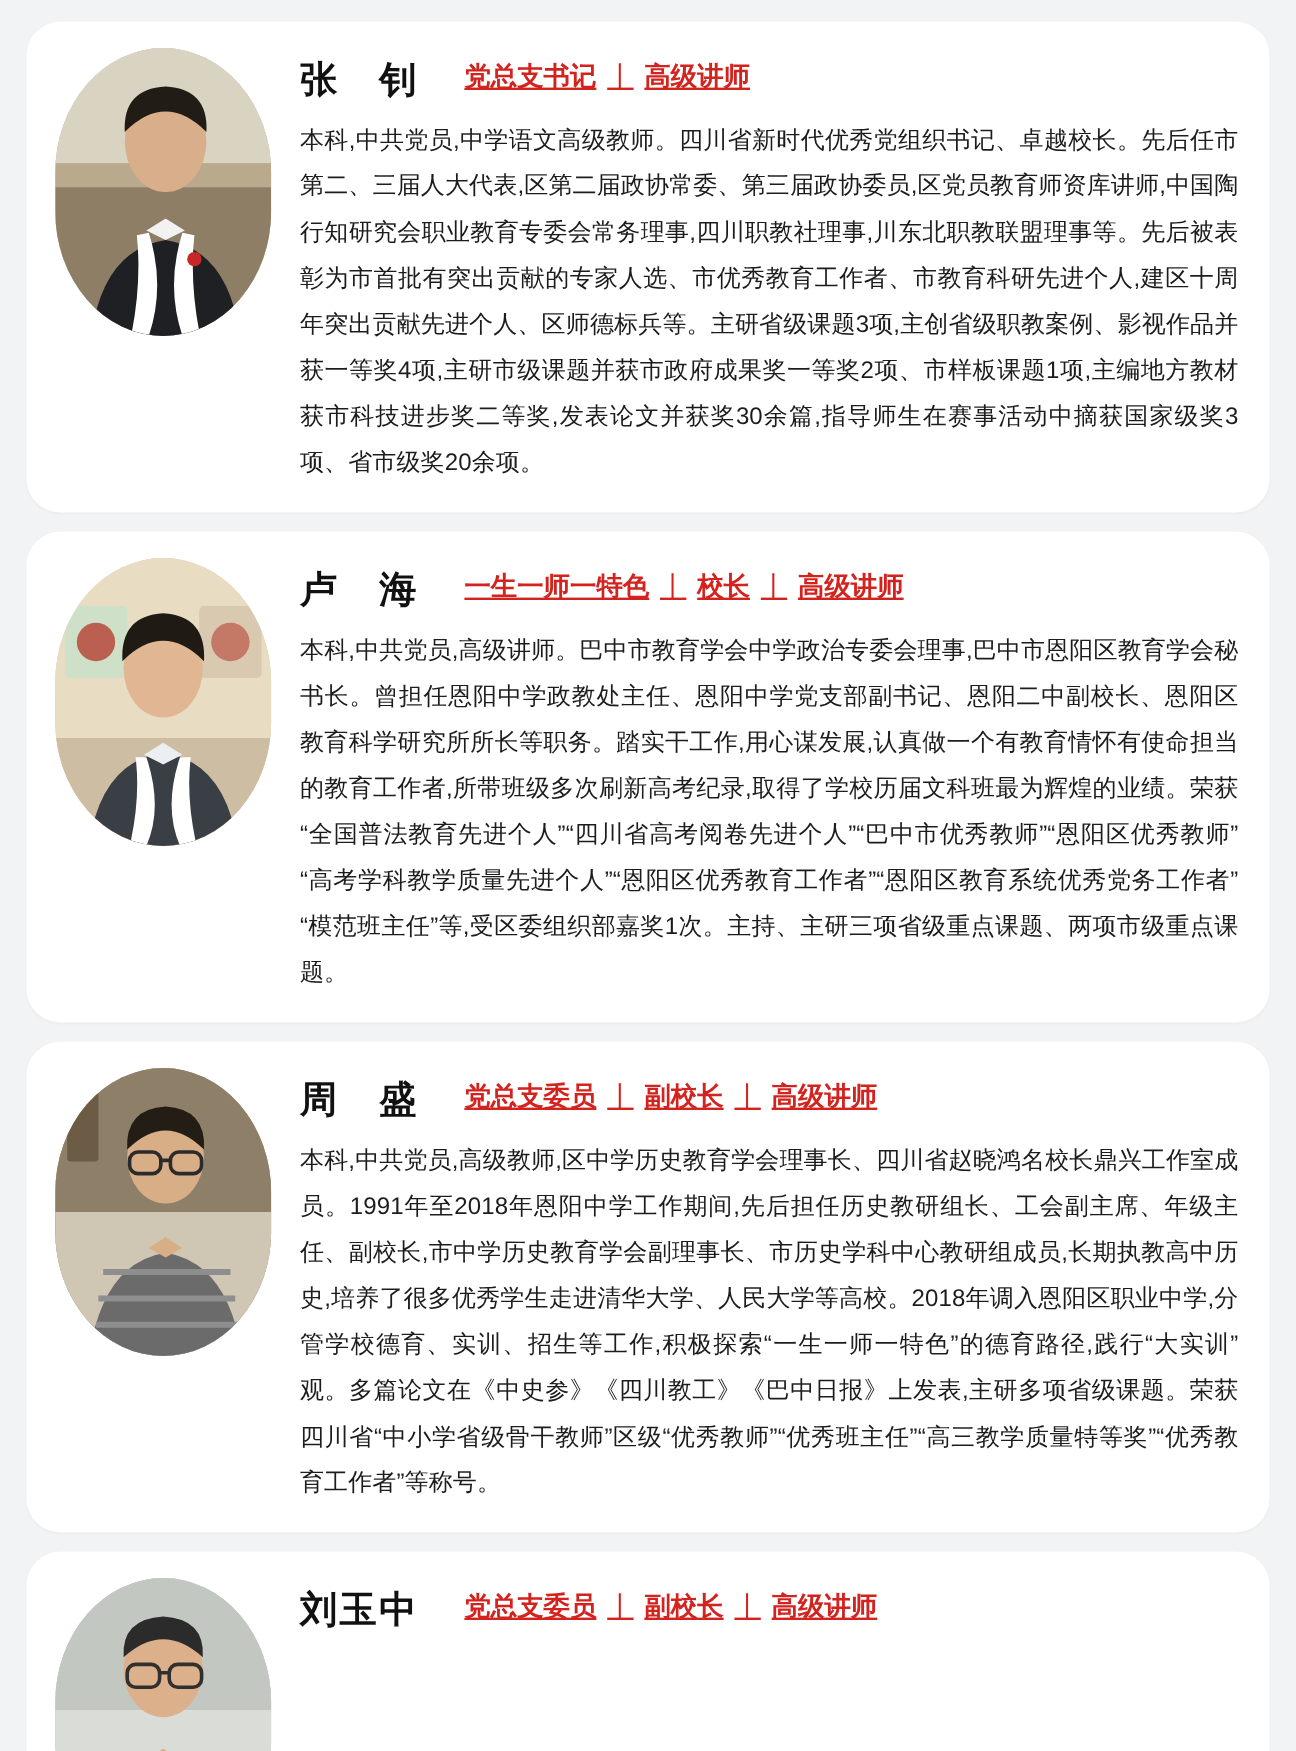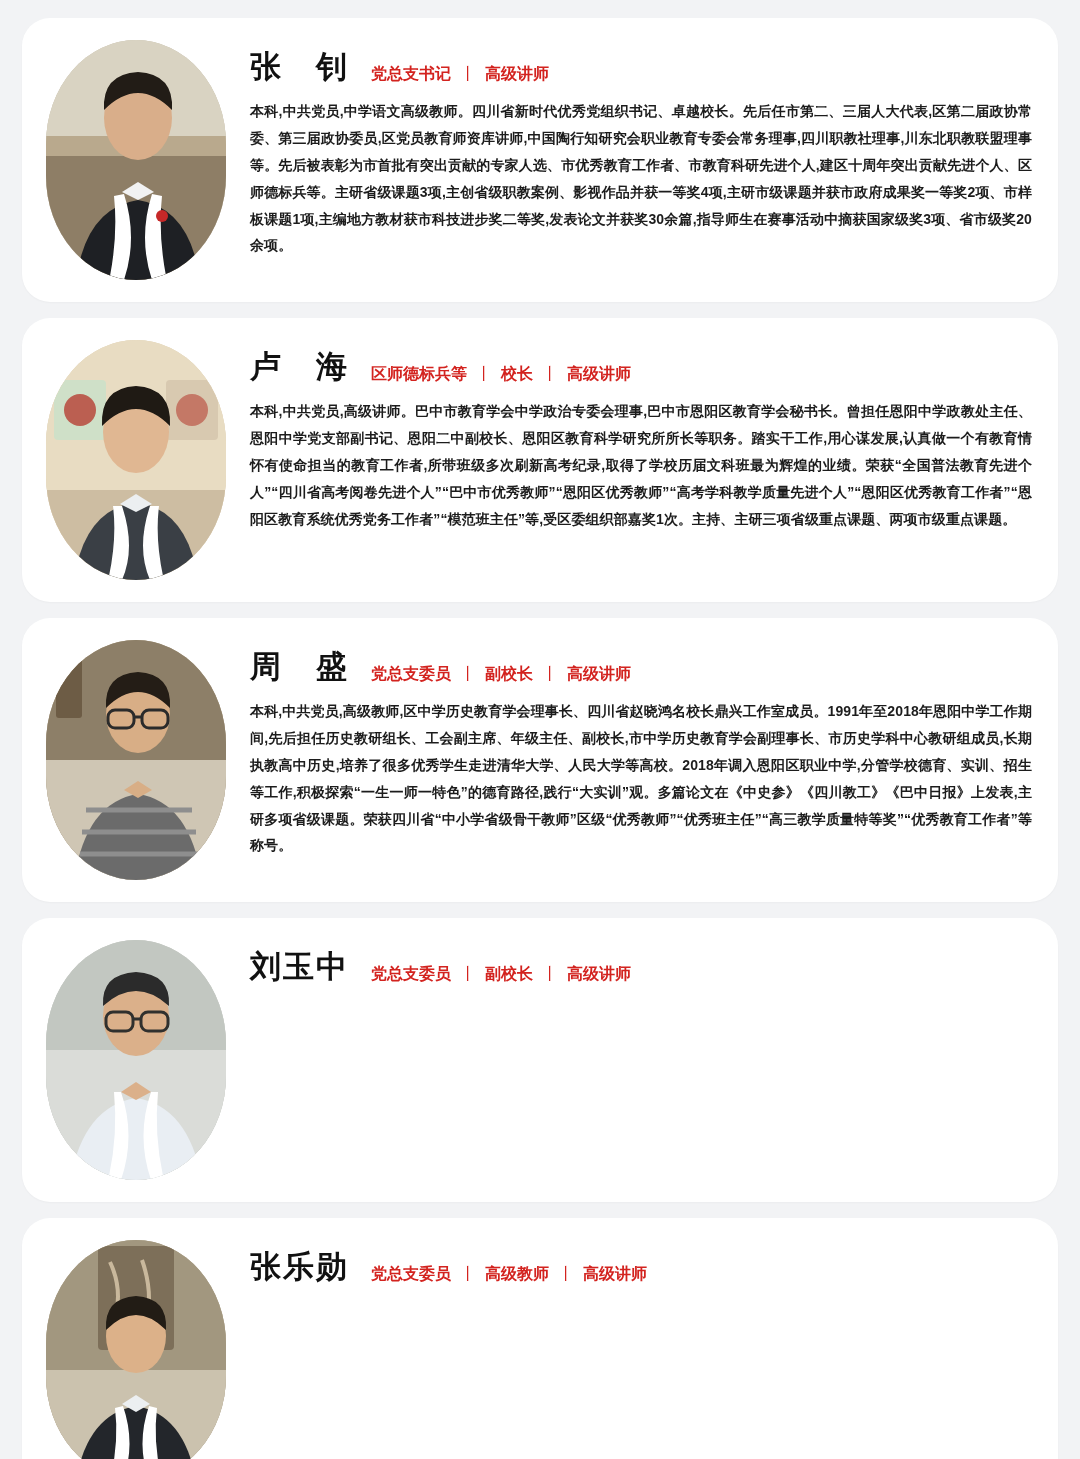--- a/index.html
+++ b/index.html
@@ -46,53 +46,53 @@
     background: #c9ccc6;
   }
   .portrait svg { display: block; width: 100%; height: 100%; }
   .info {
     flex: 1 1 auto;
     min-width: 0;
     padding-top: 6px;
   }
   .name-row {
     display: flex;
-    align-items: flex-end;
+    align-items: center;
     flex-wrap: wrap;
-    gap: 0;
+    gap: 16px;
     margin-bottom: 10px;
   }
   .name {
     font-size: 31px;
     font-weight: bold;
     letter-spacing: 2px;
     color: #111111;
     margin-right: 22px;
     white-space: nowrap;
   }
   .titles {
-    font-size: 16px;
+    font-size: 22px;
     font-weight: bold;
     color: #d3231f;
     white-space: nowrap;
     position: relative;
     top: -3px;
+    text-decoration: underline;
   }
   .titles .sep {
     color: #d3231f;
     margin: 0 9px;
     font-weight: normal;
   }
   .bio {
-    font-size: 14px;
+    font-size: 20px;
     line-height: 1.92;
     color: #1c1c1c;
     text-align: justify;
     letter-spacing: 0.1px;
-    font-weight: bold;
   }
   
   .bg-a { background: linear-gradient(180deg,#d8d2c4 0%, #bfb6a4 100%); }
   .bg-b { background: linear-gradient(180deg,#e8dcc6 0%, #d7c7a9 100%); }
   .bg-c { background: linear-gradient(180deg,#cfc3ad 0%, #8f8573 100%); }
   .bg-d { background: linear-gradient(180deg,#d5d8d4 0%, #b4b8b2 100%); }
   .bg-e { background: linear-gradient(180deg,#c6bda8 0%, #9b907a 100%); }
 </style>
 </head>
 <body>
@@ -145,21 +145,21 @@
           <path d="M90 172 l-16 -8 l16 -10 l16 10z" fill="#eceff1"></path>
           <path d="M76 166 q14 42 0 74 l-13 -4 q8 -38 4 -70z" fill="#ffffff"></path>
           <path d="M104 166 q-14 42 0 74 l13 -4 q-8 -38 -4 -70z" fill="#ffffff"></path>
         </svg>
       </div>
     </div>
     <div class="info">
       <div class="name-row">
         <span class="name">卢　海</span>
         <span class="titles">
-          <span>区师德标兵等</span><span class="sep">丨</span><span>校长</span><span class="sep">丨</span><span>高级讲师</span>
+          <span>一生一师一特色</span><span class="sep">丨</span><span>校长</span><span class="sep">丨</span><span>高级讲师</span>
         </span>
       </div>
       <div class="bio">本科,中共党员,高级讲师。巴中市教育学会中学政治专委会理事,巴中市恩阳区教育学会秘书长。曾担任恩阳中学政教处主任、恩阳中学党支部副书记、恩阳二中副校长、恩阳区教育科学研究所所长等职务。踏实干工作,用心谋发展,认真做一个有教育情怀有使命担当的教育工作者,所带班级多次刷新高考纪录,取得了学校历届文科班最为辉煌的业绩。荣获“全国普法教育先进个人”“四川省高考阅卷先进个人”“巴中市优秀教师”“恩阳区优秀教师”“高考学科教学质量先进个人”“恩阳区优秀教育工作者”“恩阳区教育系统优秀党务工作者”“模范班主任”等,受区委组织部嘉奖1次。主持、主研三项省级重点课题、两项市级重点课题。</div>
     </div>
   </div>
 
   <div class="card">
     <div class="portrait-wrap">
       <div class="portrait bg-c">
         <svg viewBox="0 0 180 240" preserveAspectRatio="xMidYMid slice" aria-hidden="true">

